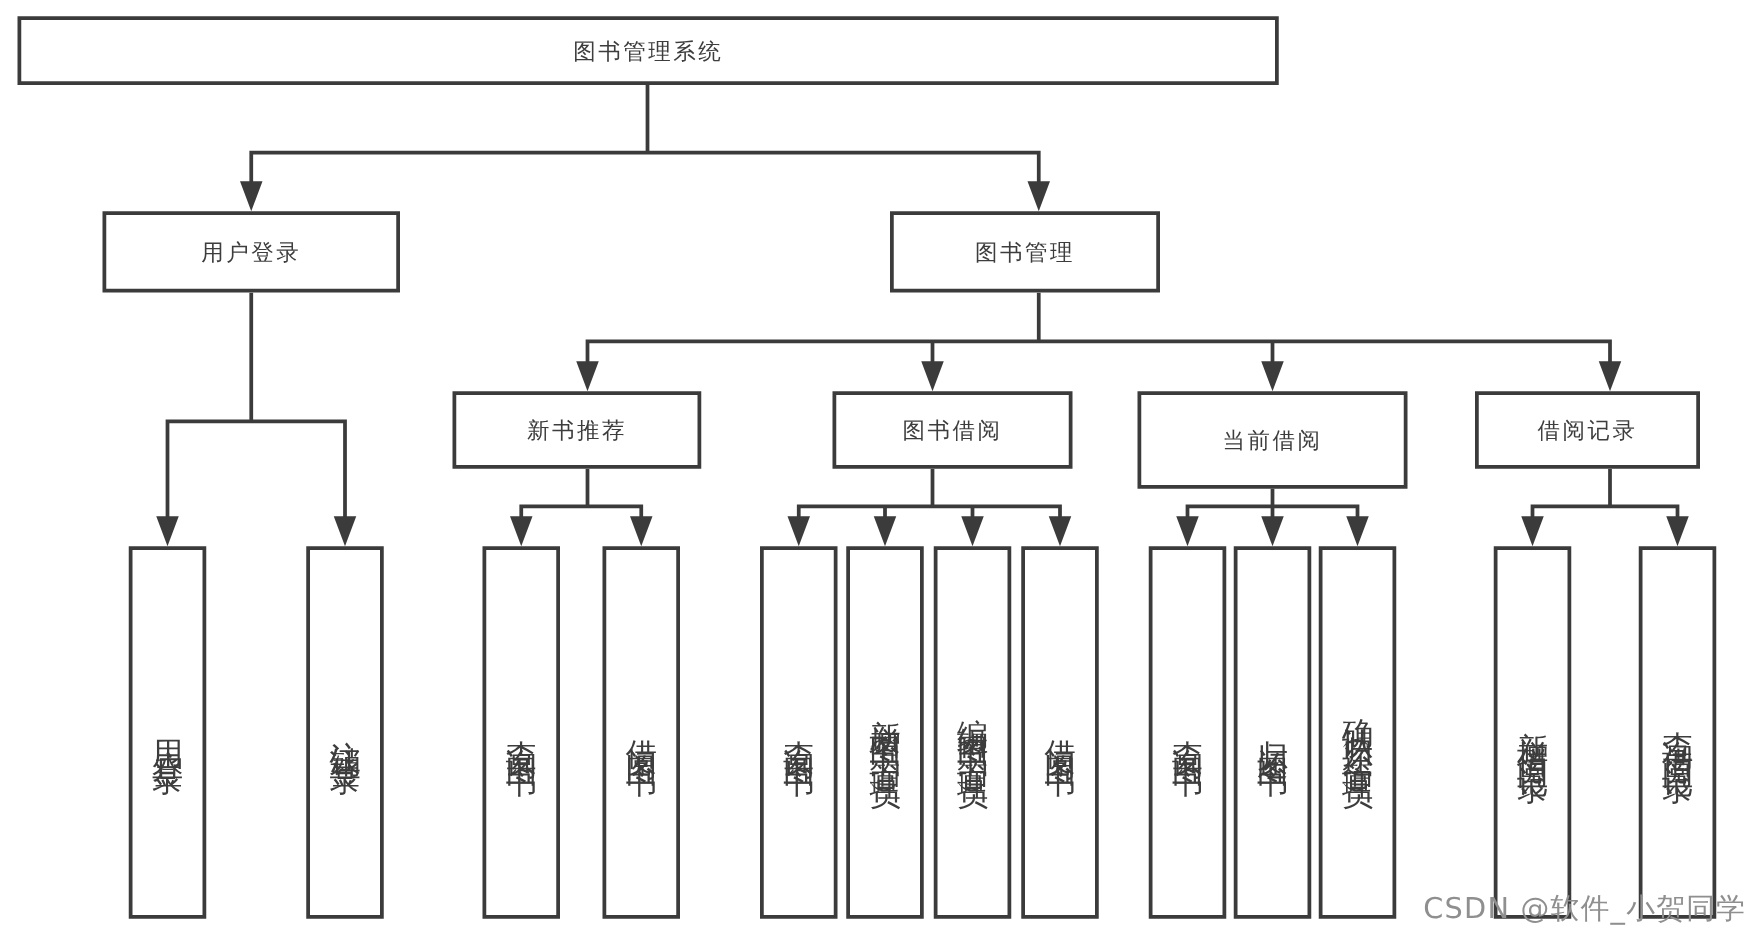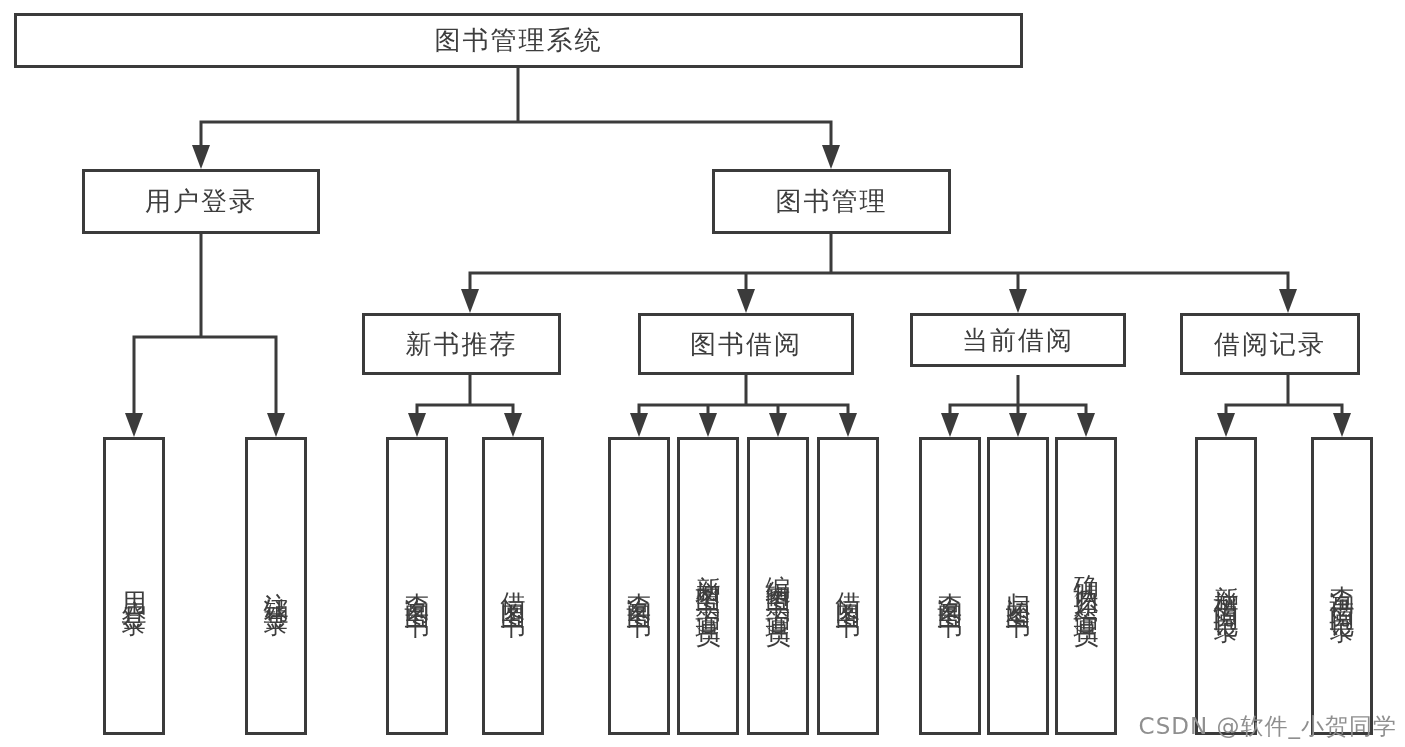--- a/index.html
+++ b/index.html
@@ -7,21 +7,21 @@
     position:relative;width:1405px;height:747px;background:#fff;overflow:hidden;
     font-family:"DejaVu Sans","Liberation Sans",sans-serif;
   }
   .canvas svg{position:absolute;left:0;top:0;}
   .box{
     position:absolute;box-sizing:border-box;background:#fff;
     border:3px solid var(--line,#3b3b3b);
     display:flex;align-items:center;justify-content:center;
     color:var(--text,#3d3d3d);
   }
-  .box.h span{font-size:26px;letter-spacing:2px;white-space:nowrap;}
+  .box.h span{font-size:18px;letter-spacing:2px;white-space:nowrap;}
   .box.v span{
     writing-mode:vertical-rl;text-orientation:mixed;
     font-size:25px;letter-spacing:7px;line-height:1;white-space:nowrap;
   }
   .watermark{
     position:absolute;right:8px;bottom:5px;
     font-size:23px;color:var(--wm,#8f8f8f);letter-spacing:1px;white-space:nowrap;
   }
 </style>
 </head>
@@ -84,31 +84,31 @@
              M1333,413 h18 l-9,24 z"></path>
   </svg>
 
   <div class="box h" style="left:14px;top:13px;width:1009px;height:55px">
     <span>图书管理系统</span>
   </div>
 
   <div class="box h" style="left:82px;top:169px;width:238px;height:65px">
     <span>用户登录</span>
   </div>
-  <div class="box h" style="left:712px;top:169px;width:239px;height:65px">
+  <div class="box h" style="left:712px;top:169px;width:216px;height:65px">
     <span>图书管理</span>
   </div>
 
   <div class="box h" style="left:362px;top:313px;width:199px;height:62px">
     <span>新书推荐</span>
   </div>
-  <div class="box h" style="left:638px;top:313px;width:216px;height:62px">
+  <div class="box h" style="left:666px;top:313px;width:192px;height:62px">
     <span>图书借阅</span>
   </div>
-  <div class="box h" style="left:910px;top:313px;width:216px;height:54px">
+  <div class="box h" style="left:910px;top:313px;width:216px;height:78px">
     <span>当前借阅</span>
   </div>
   <div class="box h" style="left:1180px;top:313px;width:180px;height:62px">
     <span>借阅记录</span>
   </div>
 
   <div class="box v" style="left:103px;top:437px;width:62px;height:298px">
     <span>用户登录</span>
   </div>
   <div class="box v" style="left:245px;top:437px;width:62px;height:298px">

